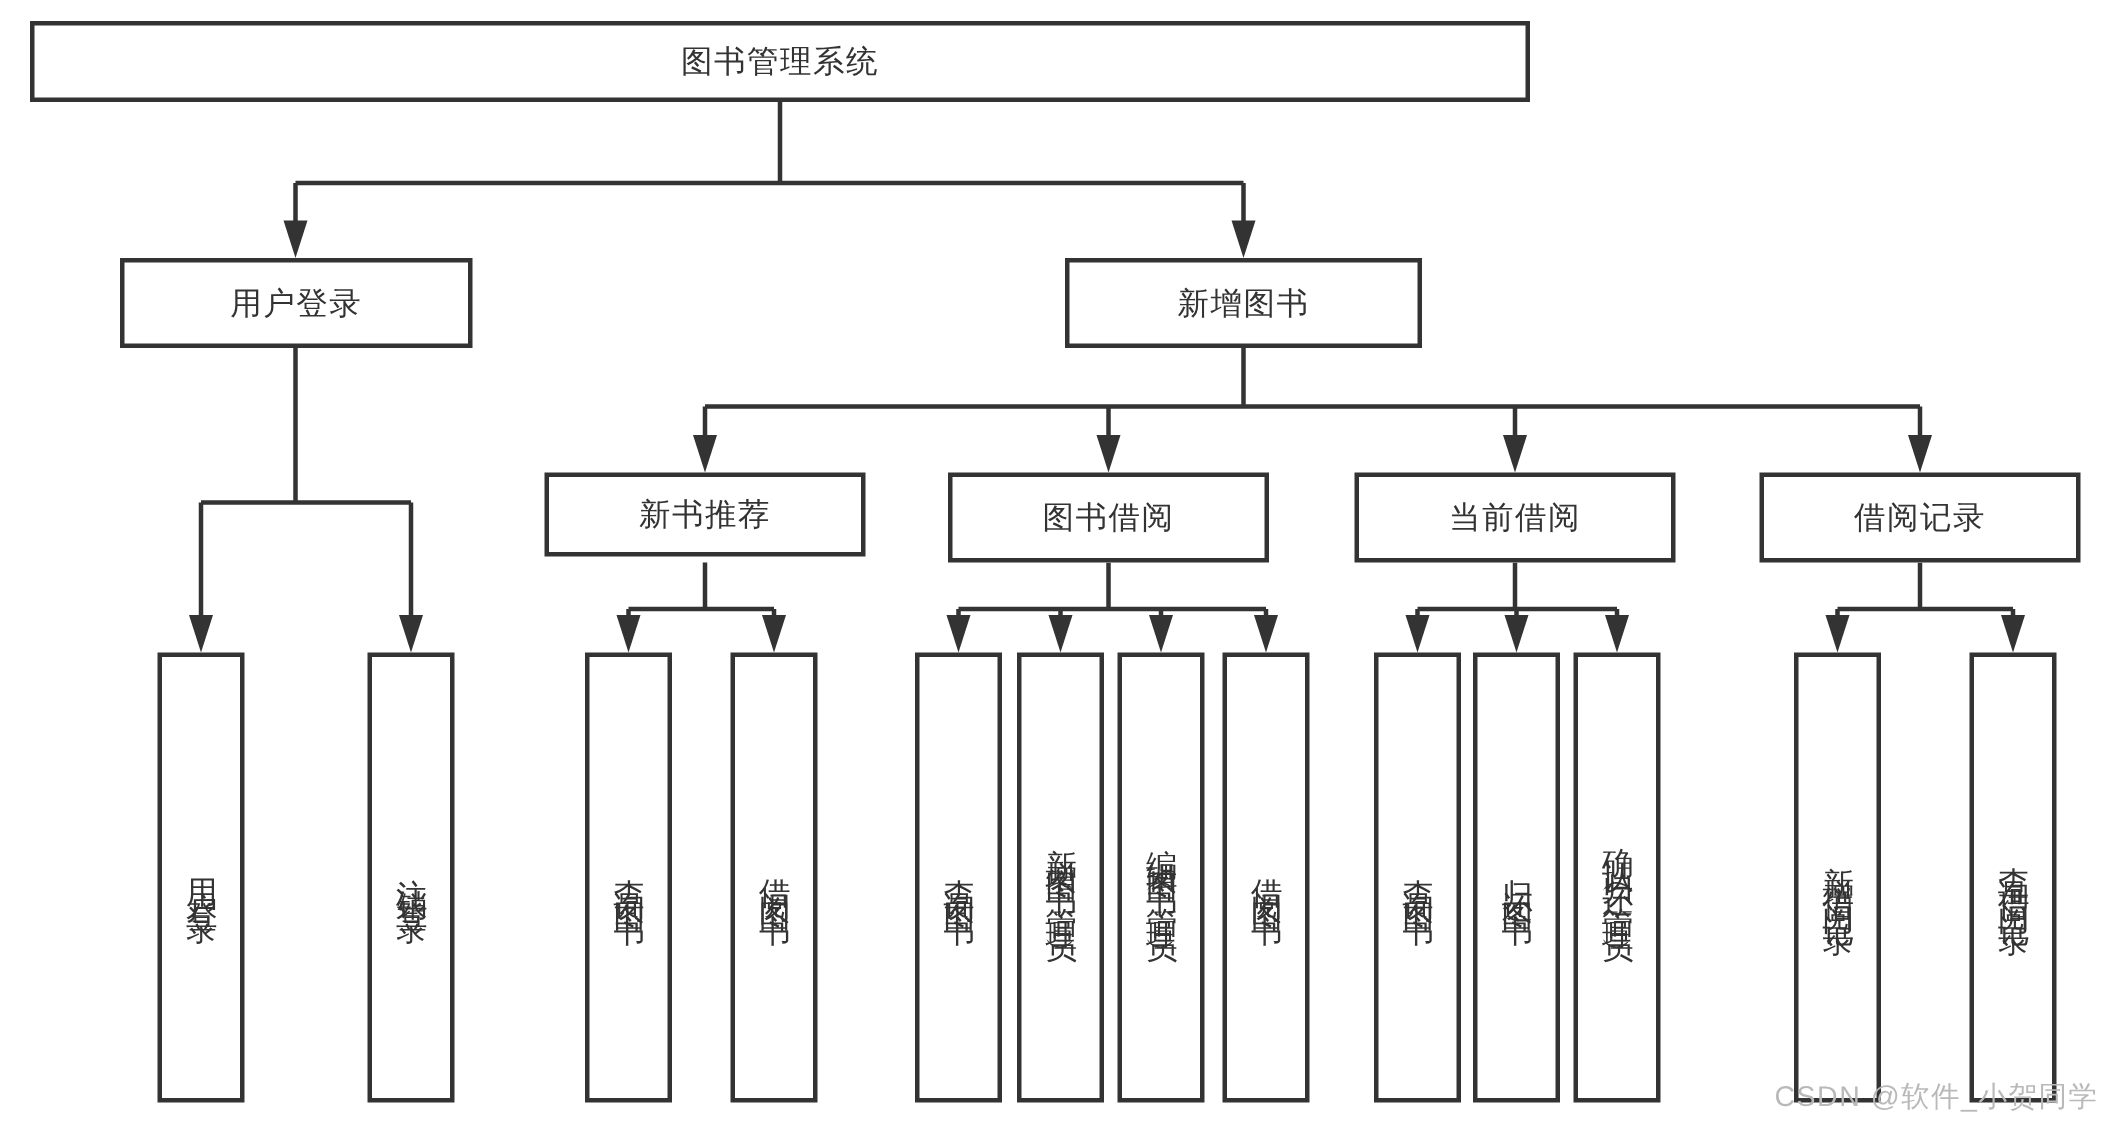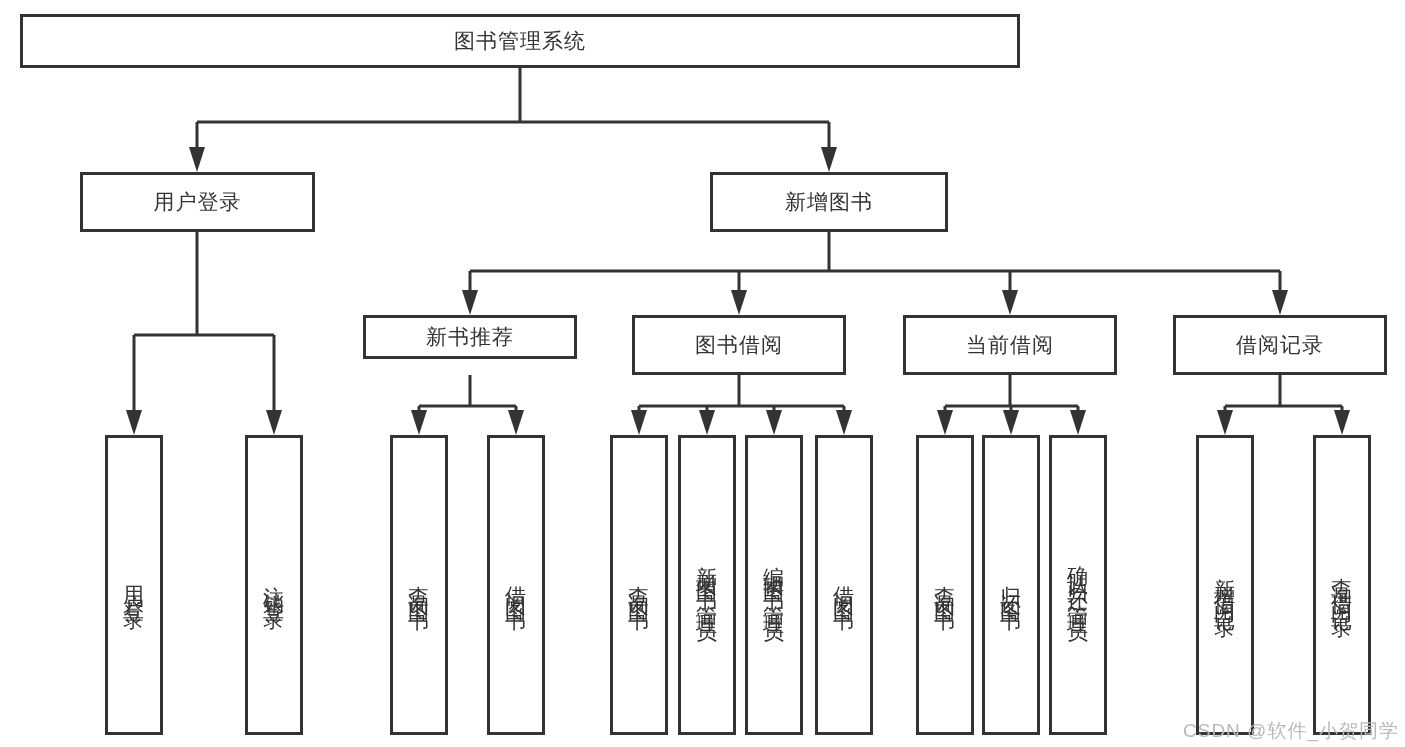--- a/index.html
+++ b/index.html
@@ -97,21 +97,21 @@
     <span>图书管理系统</span>
   </div>
 
   <div class="box h" style="left:80px;top:172px;width:235px;height:60px">
     <span>用户登录</span>
   </div>
   <div class="box h" style="left:710px;top:172px;width:238px;height:60px">
     <span>新增图书</span>
   </div>
 
-  <div class="box h" style="left:363px;top:315px;width:214px;height:44px">
+  <div class="box h" style="left:363px;top:315px;width:214px;height:56px">
     <span>新书推荐</span>
   </div>
   <div class="box h" style="left:632px;top:315px;width:214px;height:60px">
     <span>图书借阅</span>
   </div>
   <div class="box h" style="left:903px;top:315px;width:214px;height:60px">
     <span>当前借阅</span>
   </div>
   <div class="box h" style="left:1173px;top:315px;width:214px;height:60px">
     <span>借阅记录</span>

